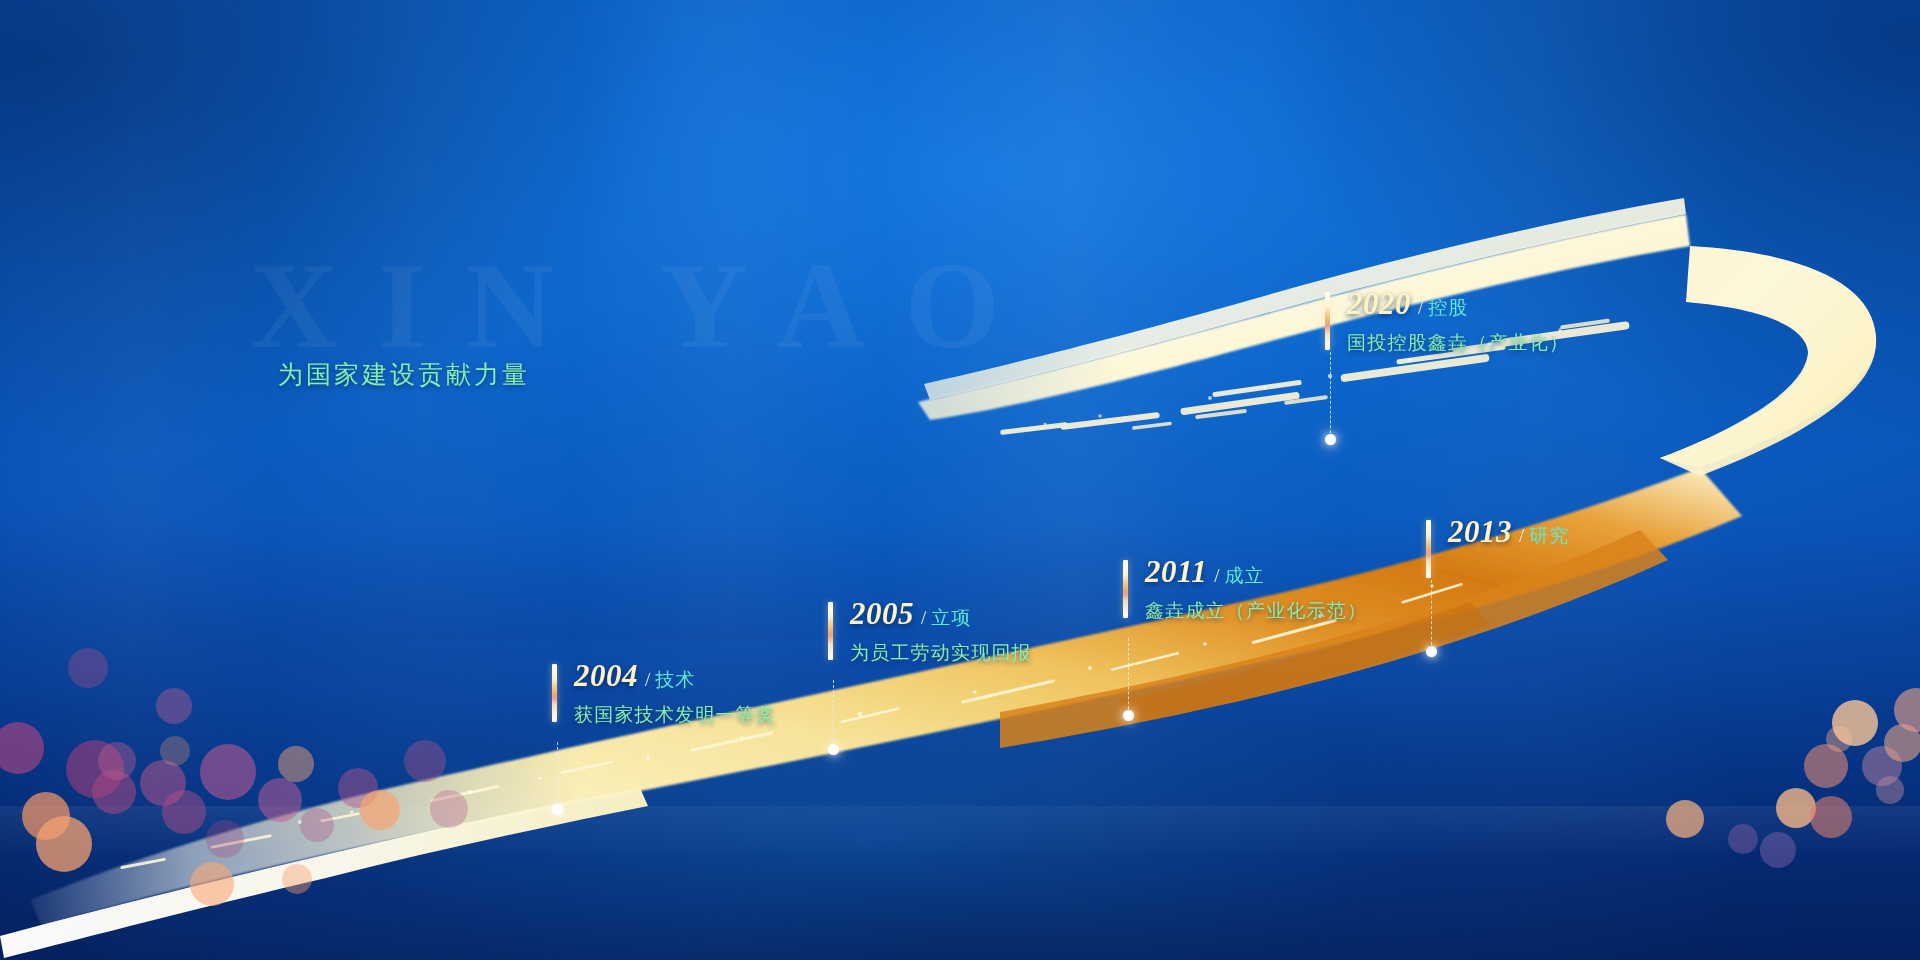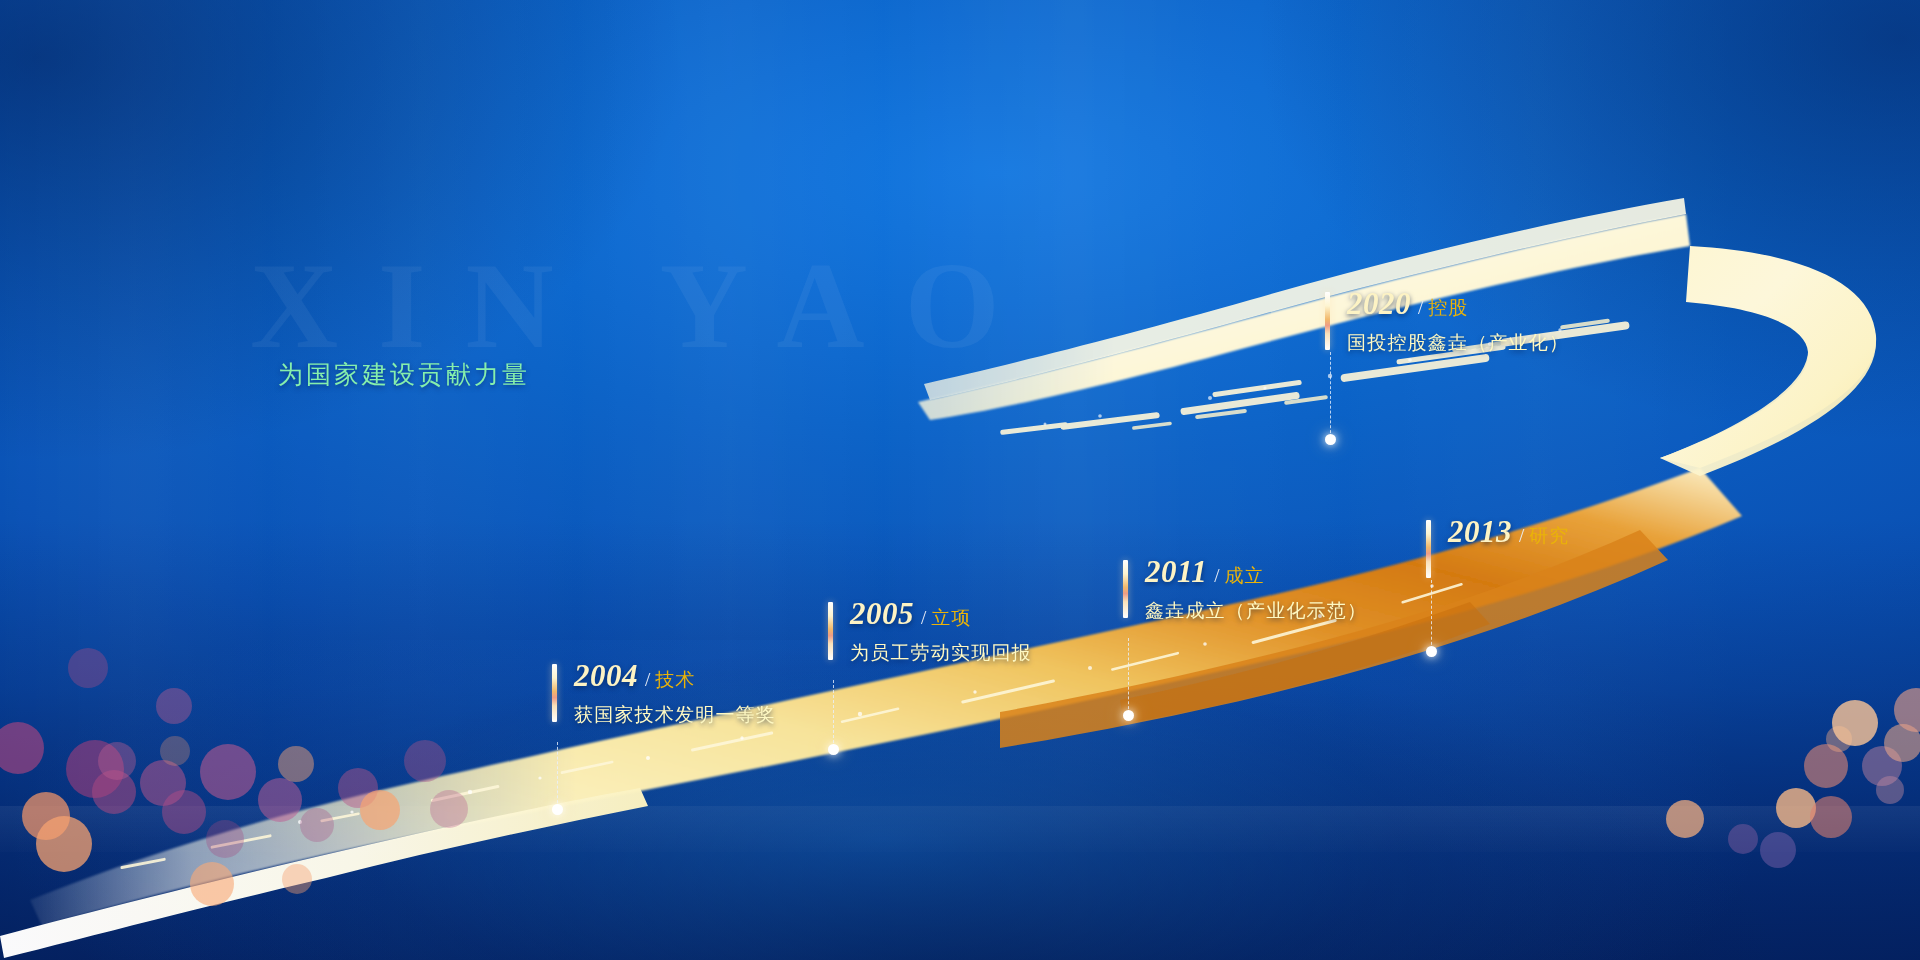--- a/index.html
+++ b/index.html
@@ -100,23 +100,23 @@
     background:linear-gradient(180deg,#ffffff 0%,#fdf4d0 24%,#f2b96b 47%,#ef9d86 58%,#fae2bb 72%,#ffffff 100%);
     box-shadow:0 0 7px rgba(255,225,170,.45);
   }
   .marker .txt{position:absolute;left:22px;top:0;white-space:nowrap;}
   .marker .line1{line-height:1;margin-bottom:11px;}
   .marker .year{
     font-size:31px;font-weight:700;font-style:italic;color:#fdf3c4;
     letter-spacing:.5px;text-shadow:0 2px 5px rgba(1,26,74,.6);
   }
   .marker .sep{font-size:19px;color:#e8edf6;margin:0 5px 0 7px;}
-  .marker .tag{font-size:19px;color:#eab308;letter-spacing:1px;}
+  .marker .tag{font-size:19px;color:#5eead4;letter-spacing:1px;}
   .marker .desc{
-    font-size:19px;color:#fef9c3;letter-spacing:1.2px;
+    font-size:19px;color:#86efac;letter-spacing:1.2px;
     text-shadow:0 2px 5px rgba(1,26,74,.6);
   }
 
   
   .connector{
     position:absolute;width:0;border-left:1px dashed rgba(233,240,252,.80);
   }
   .dot{
     position:absolute;width:11px;height:11px;border-radius:50%;
     background:#ffffff;box-shadow:0 0 9px rgba(255,255,255,.95),0 0 18px rgba(255,226,160,.6);

